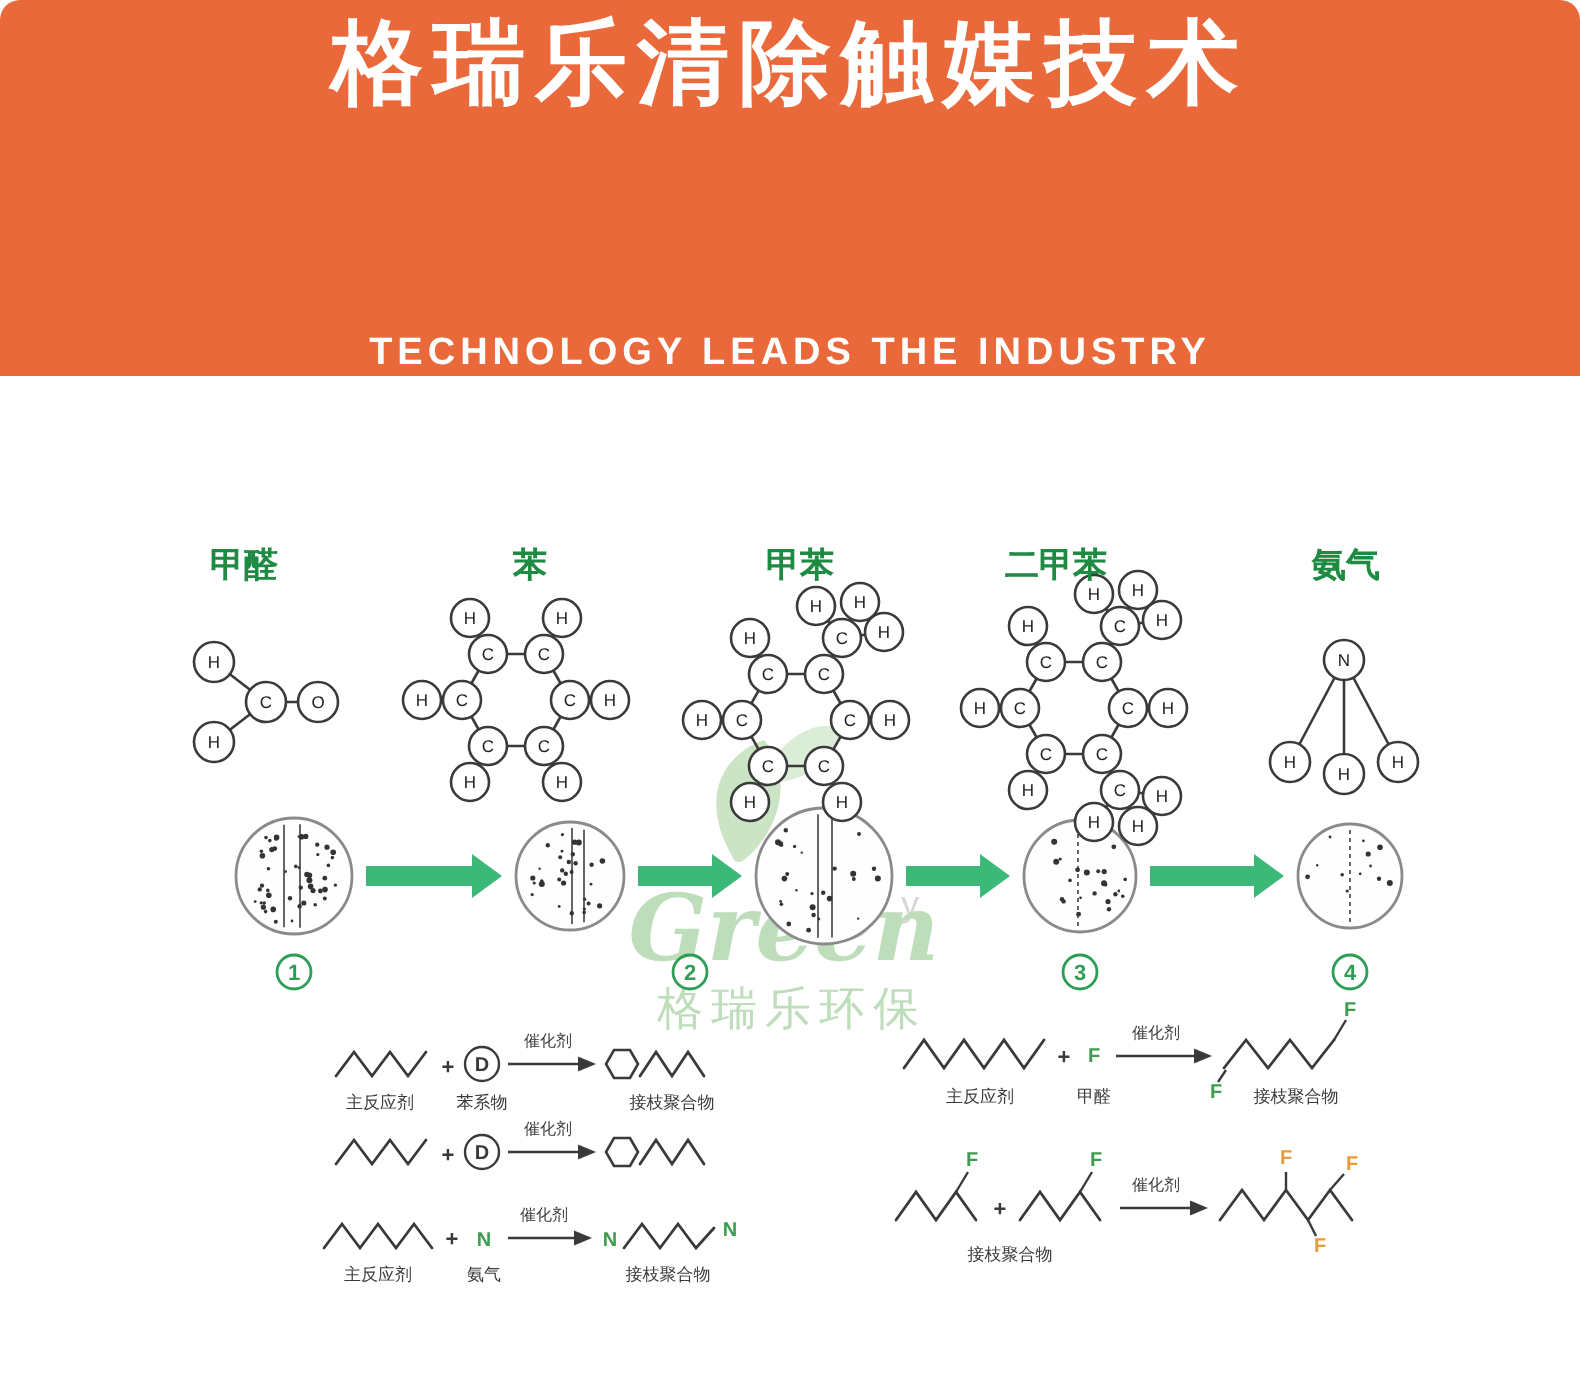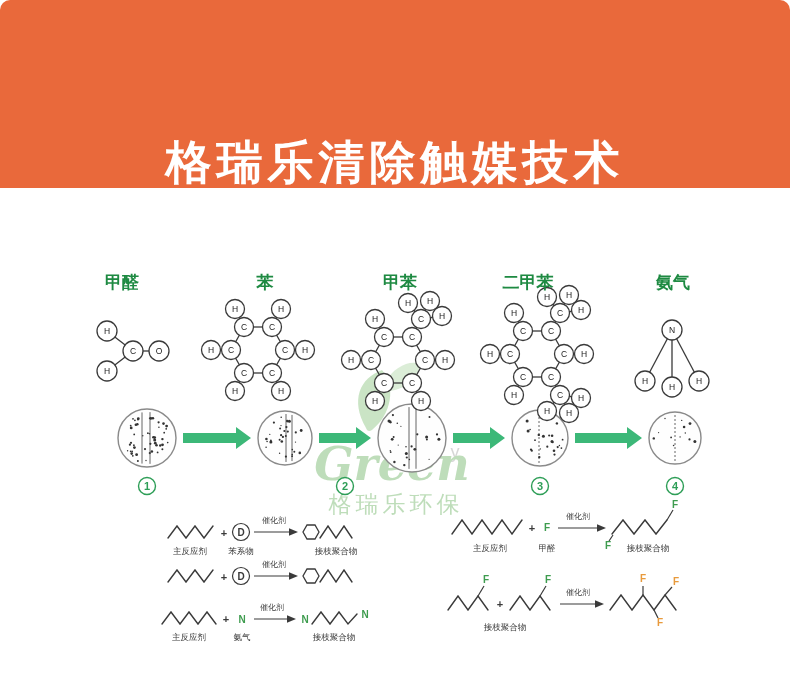--- a/index.html
+++ b/index.html
@@ -4,21 +4,21 @@
 <style>
   html,body{margin:0;padding:0;}
   body{
     width:790px;height:697px;background:#ffffff;overflow:hidden;
     font-family:"Liberation Sans",sans-serif;position:relative;
   }
   .header{
     height:188px;width:100%;
     background:var(--header-bg,#E9693B);
     border-radius:10px 10px 0 0;
-    display:flex;flex-direction:column;align-items:center;justify-content:flex-end;
+    display:flex;flex-direction:column;align-items:center;justify-content:space-between;
     box-sizing:border-box;
   }
   .header h1{
     margin:6px 0 0 0;color:#ffffff;font-size:46px;font-weight:bold;
     letter-spacing:5px;line-height:1.1;
   }
   .header .sub{
     margin-top:24px;color:#ffffff;font-size:19px;font-weight:bold;letter-spacing:2.5px;
   }
   svg.diagram{display:block;}
@@ -43,20 +43,21 @@
   .wm-word{fill:var(--wm-green,#A9D2A3);font-family:"DejaVu Serif",serif;font-style:italic;font-weight:bold;font-size:46px;}
   .wm-brand{fill:var(--wm-green,#A9D2A3);font-size:23px;letter-spacing:4px;}
   .wm-accent{fill:#c9c9c9;font-size:18px;}
   .wm-leaf{fill:#B9DCB2;}
 </style>
 </head>
 <body>
 
 <header class="header">
   <h1>格瑞乐清除触媒技术</h1>
+  <div class="sub">TECHNOLOGY LEADS THE INDUSTRY</div>
 </header>
 
 <svg class="diagram" viewBox="0 0 790 512" width="790" height="512" xmlns="http://www.w3.org/2000/svg">
 
   <g class="wm">
     <path class="wm-leaf" d="M366,240 C350,212 360,190 382,182 C396,198 392,226 372,242 C369,244 367,243 366,240 Z"></path>
     <path class="wm-leaf" opacity="0.7" d="M384,196 C394,178 410,172 420,176 C418,192 404,202 388,203 Z"></path>
     <text class="wm-accent tc" x="455" y="270">y</text>
     <text class="wm-word tc" x="392" y="292">Green</text>
     <text class="wm-brand tc" x="396" y="324">格瑞乐环保</text>

